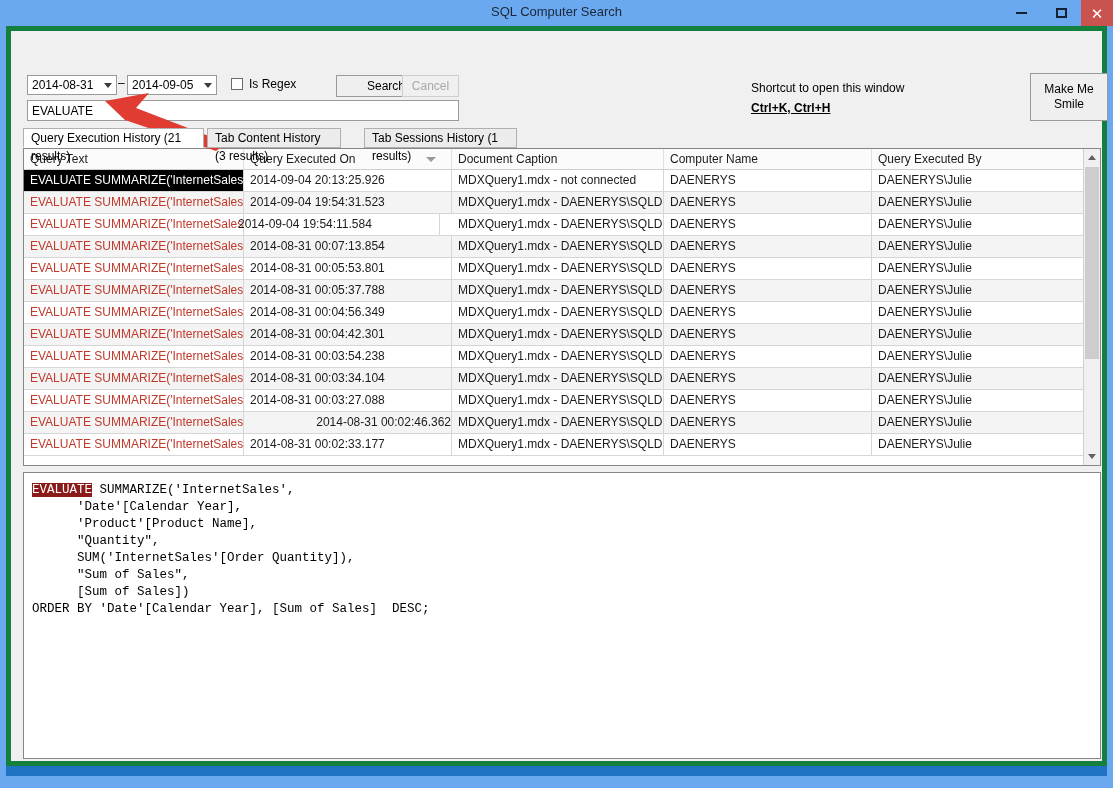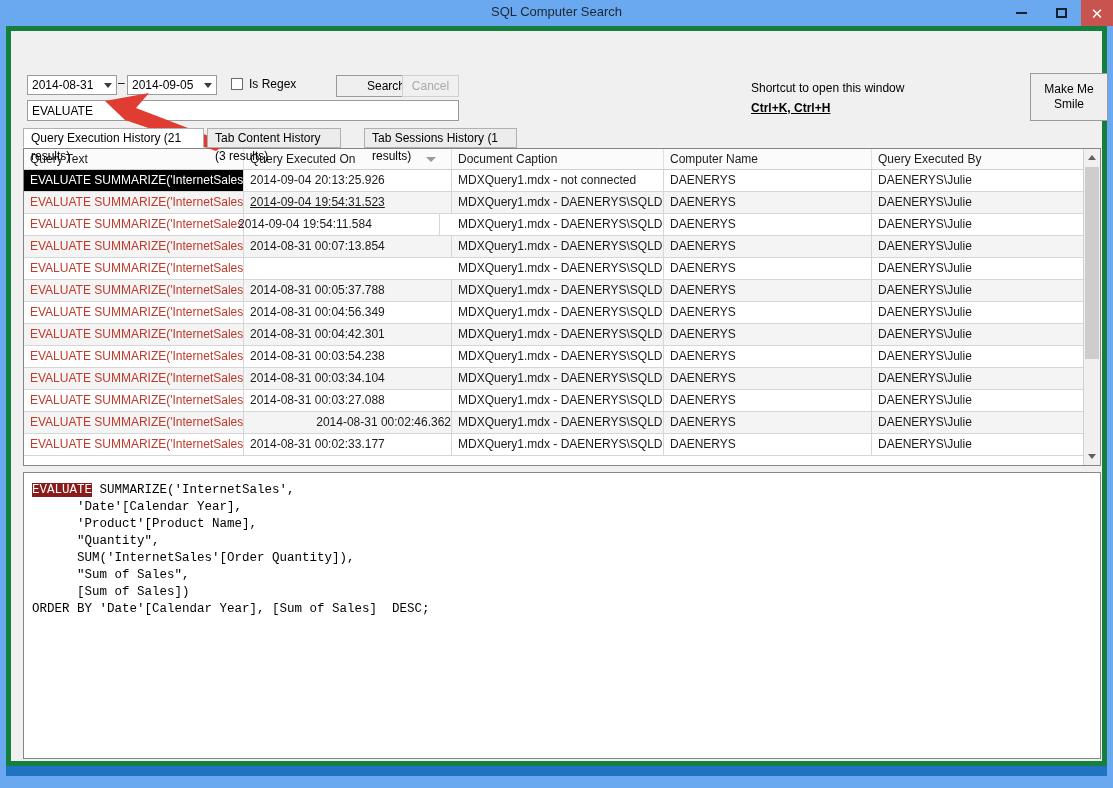--- a/index.html
+++ b/index.html
@@ -449,41 +449,42 @@
       <div id="rows">
           <div class="row base selected">
             <div class="cell qtext" style="left: 0px; width: 220px;">EVALUATE SUMMARIZE('InternetSales'...</div>
             <div class="cell" style="left: 220px; width: 208px;">2014-09-04 20:13:25.926</div>
             <div class="cell" style="left: 428px; width: 212px;">MDXQuery1.mdx - not connected</div>
             <div class="cell" style="left: 640px; width: 208px;">DAENERYS</div>
             <div class="cell" style="left: 848px; width: 212px;">DAENERYS\Julie</div>
           </div>
           <div class="row alt">
             <div class="cell qtext" style="left: 0px; width: 220px;">EVALUATE SUMMARIZE('InternetSales'...</div>
-            <div class="cell" style="left: 220px; width: 208px; text-decoration: underline;">2014-09-04 19:54:31.523</div>
+            <div class="cell" style="left: 220px; width: 208px;">2014-09-04 19:54:31.523</div>
             <div class="cell" style="left: 428px; width: 212px;">MDXQuery1.mdx - DAENERYS\SQLDE...</div>
             <div class="cell" style="left: 640px; width: 208px;">DAENERYS</div>
             <div class="cell" style="left: 848px; width: 212px;">DAENERYS\Julie</div>
           </div>
           <div class="row base">
             <div class="cell qtext" style="left: 0px; width: 220px;">EVALUATE SUMMARIZE('InternetSales'...</div>
             <div class="cell" style="left: 208px; width: 208px;">2014-09-04 19:54:11.584</div>
             <div class="cell" style="left: 428px; width: 212px;">MDXQuery1.mdx - DAENERYS\SQLDE...</div>
             <div class="cell" style="left: 640px; width: 208px;">DAENERYS</div>
             <div class="cell" style="left: 848px; width: 212px;">DAENERYS\Julie</div>
           </div>
           <div class="row alt">
             <div class="cell qtext" style="left: 0px; width: 220px;">EVALUATE SUMMARIZE('InternetSales'...</div>
             <div class="cell" style="left: 220px; width: 208px;">2014-08-31 00:07:13.854</div>
             <div class="cell" style="left: 428px; width: 212px;">MDXQuery1.mdx - DAENERYS\SQLDE...</div>
             <div class="cell" style="left: 640px; width: 208px;">DAENERYS</div>
             <div class="cell" style="left: 848px; width: 212px;">DAENERYS\Julie</div>
           </div>
           <div class="row base">
             <div class="cell qtext" style="left: 0px; width: 220px;">EVALUATE SUMMARIZE('InternetSales'...</div>
+            <div class="cell" style="left: 220px; width: 208px;">2014-08-31 00:05:53.801</div>
             <div class="cell" style="left: 428px; width: 212px;">MDXQuery1.mdx - DAENERYS\SQLDE...</div>
             <div class="cell" style="left: 640px; width: 208px;">DAENERYS</div>
             <div class="cell" style="left: 848px; width: 212px;">DAENERYS\Julie</div>
           </div>
           <div class="row alt">
             <div class="cell qtext" style="left: 0px; width: 220px;">EVALUATE SUMMARIZE('InternetSales'...</div>
             <div class="cell" style="left: 220px; width: 208px;">2014-08-31 00:05:37.788</div>
             <div class="cell" style="left: 428px; width: 212px;">MDXQuery1.mdx - DAENERYS\SQLDE...</div>
             <div class="cell" style="left: 640px; width: 208px;">DAENERYS</div>
             <div class="cell" style="left: 848px; width: 212px;">DAENERYS\Julie</div>

